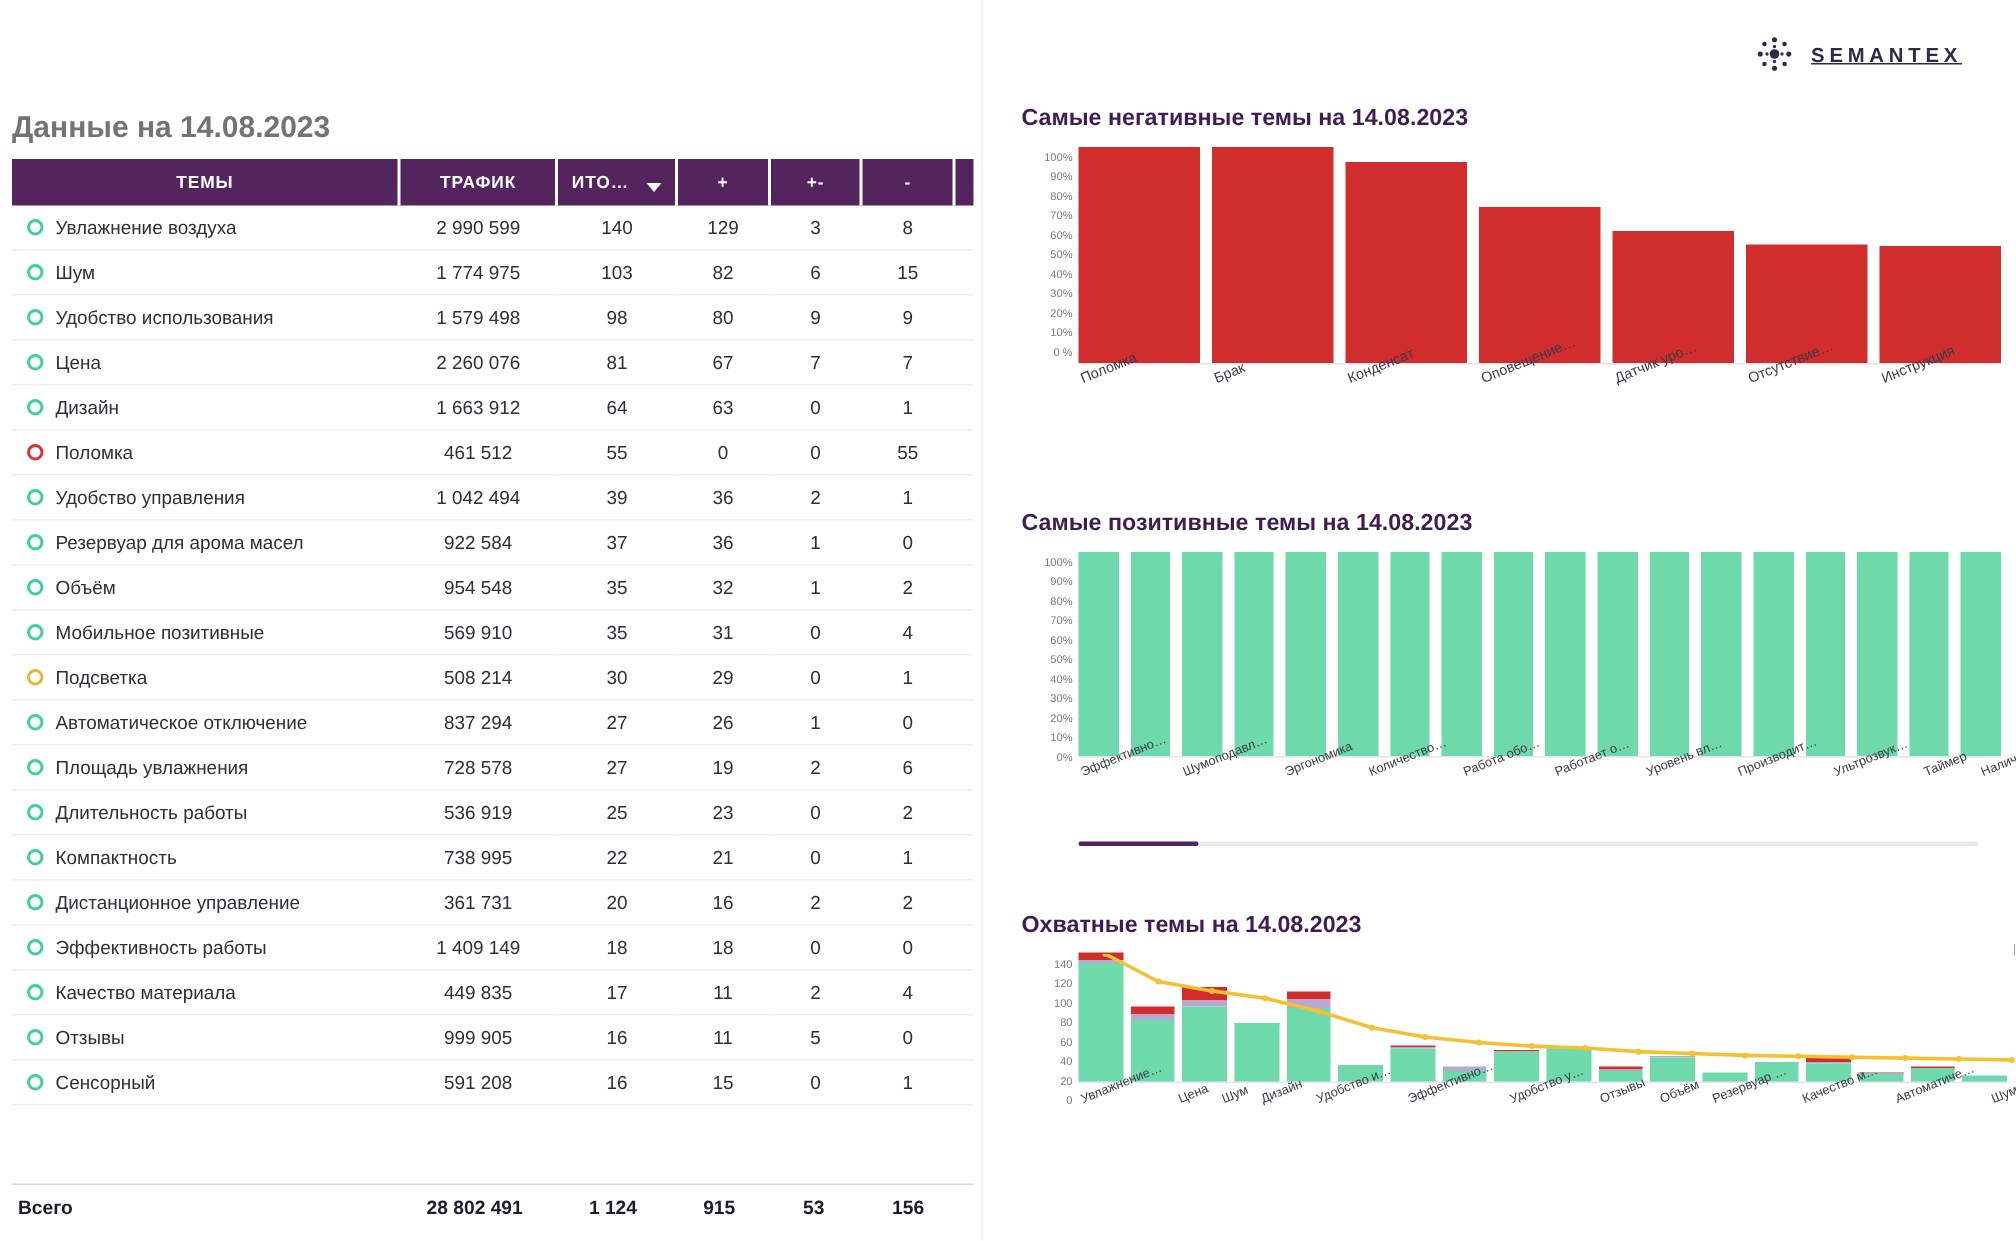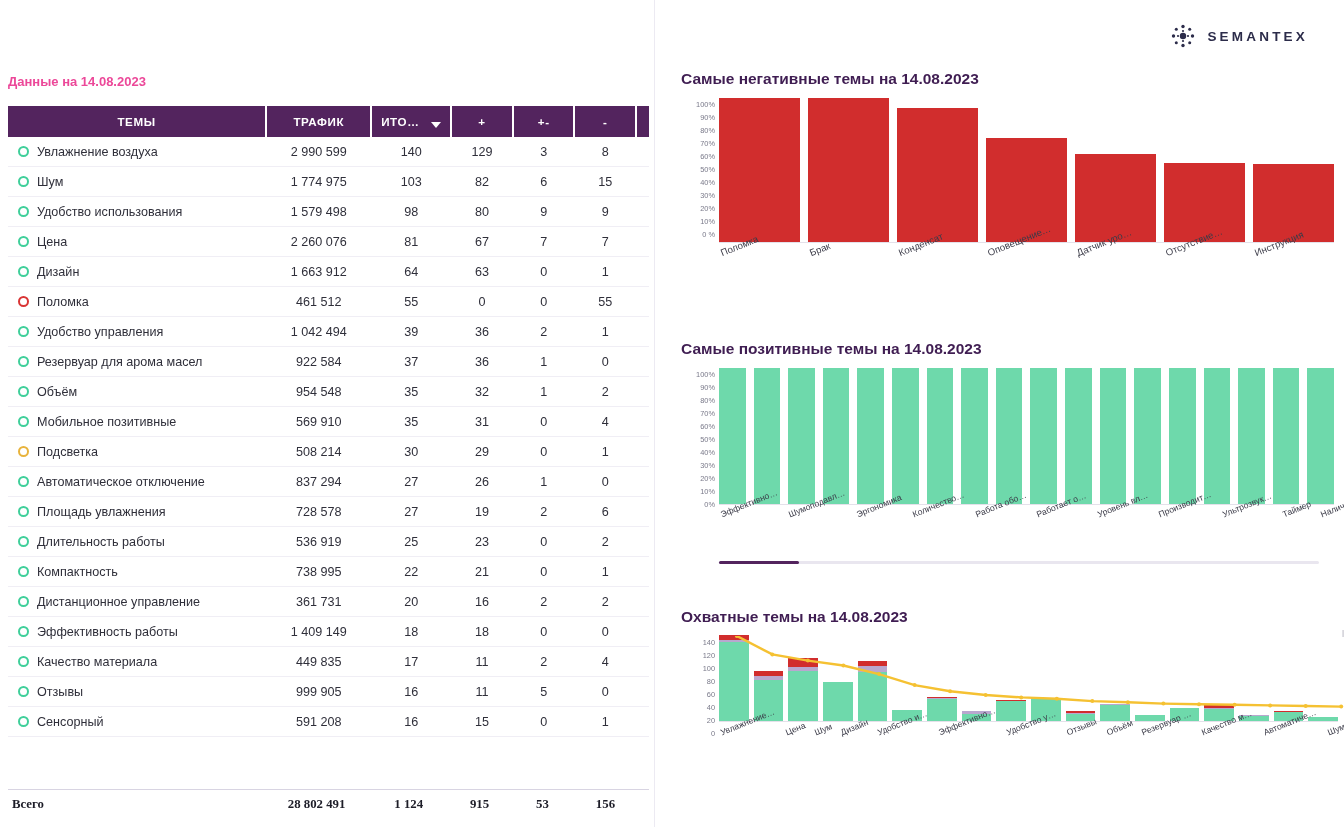--- a/index.html
+++ b/index.html
@@ -14,31 +14,32 @@
 
   
   .brand {
     position: absolute; top: 22px; right: 36px;
     display: flex; align-items: center; gap: 10px;
   }
   .brand-mark { width: 28px; height: 28px; }
   .brand-name {
     font-size: 13.5px; letter-spacing: 3.2px; font-weight: 700;
     color: #2c2c4a;
+    text-decoration: underline;
   }
 
   
   .left {
     position: absolute; left: 0; top: 0; width: 655px; height: 827px;
     background: #fff;
     border-right: 1px solid #eceaf2;
   }
   .left-title {
     position: absolute; left: 8px; top: 74px;
-    font-size: 13px; font-weight: 700; color: #ec4899;
+    font-size: 20px; font-weight: 700; color: #737373;
   }
   table.data {
     position: absolute; left: 8px; top: 106px;
     border-collapse: collapse;
     width: 641px;
     font-size: 12.6px;
     color: #2f2f3a;
   }
   table.data thead th {
     background: #53245e;
@@ -79,21 +80,21 @@
     background: #ffffff;
   }
   .dot.neg { border-color: #d93434; }
   .dot.mix { border-color: #e8b33c; }
   .totals {
     position: absolute; left: 8px; bottom: 8px; width: 641px;
     background: #ffffff;
     border-top: 1px solid #d8d4e2;
     font-size: 12.8px; font-weight: 700; color: #1d1d28;
   }
-  .totals table { width: 100%; border-collapse: collapse; font-family: Liberation Serif, serif; }
+  .totals table { width: 100%; border-collapse: collapse; }
   .totals td { padding: 7px 6px; text-align: center; }
   .totals td.first { text-align: left; padding-left: 4px; width: 262px; }
   .fade {
     position: absolute; left: 8px; bottom: 34px; width: 641px; height: 26px;
     background: linear-gradient(to bottom, rgba(255,255,255,0), #ffffff);
     pointer-events: none;
   }
 
   
   .right { position: absolute; left: 655px; top: 0; width: 689px; height: 827px; }

